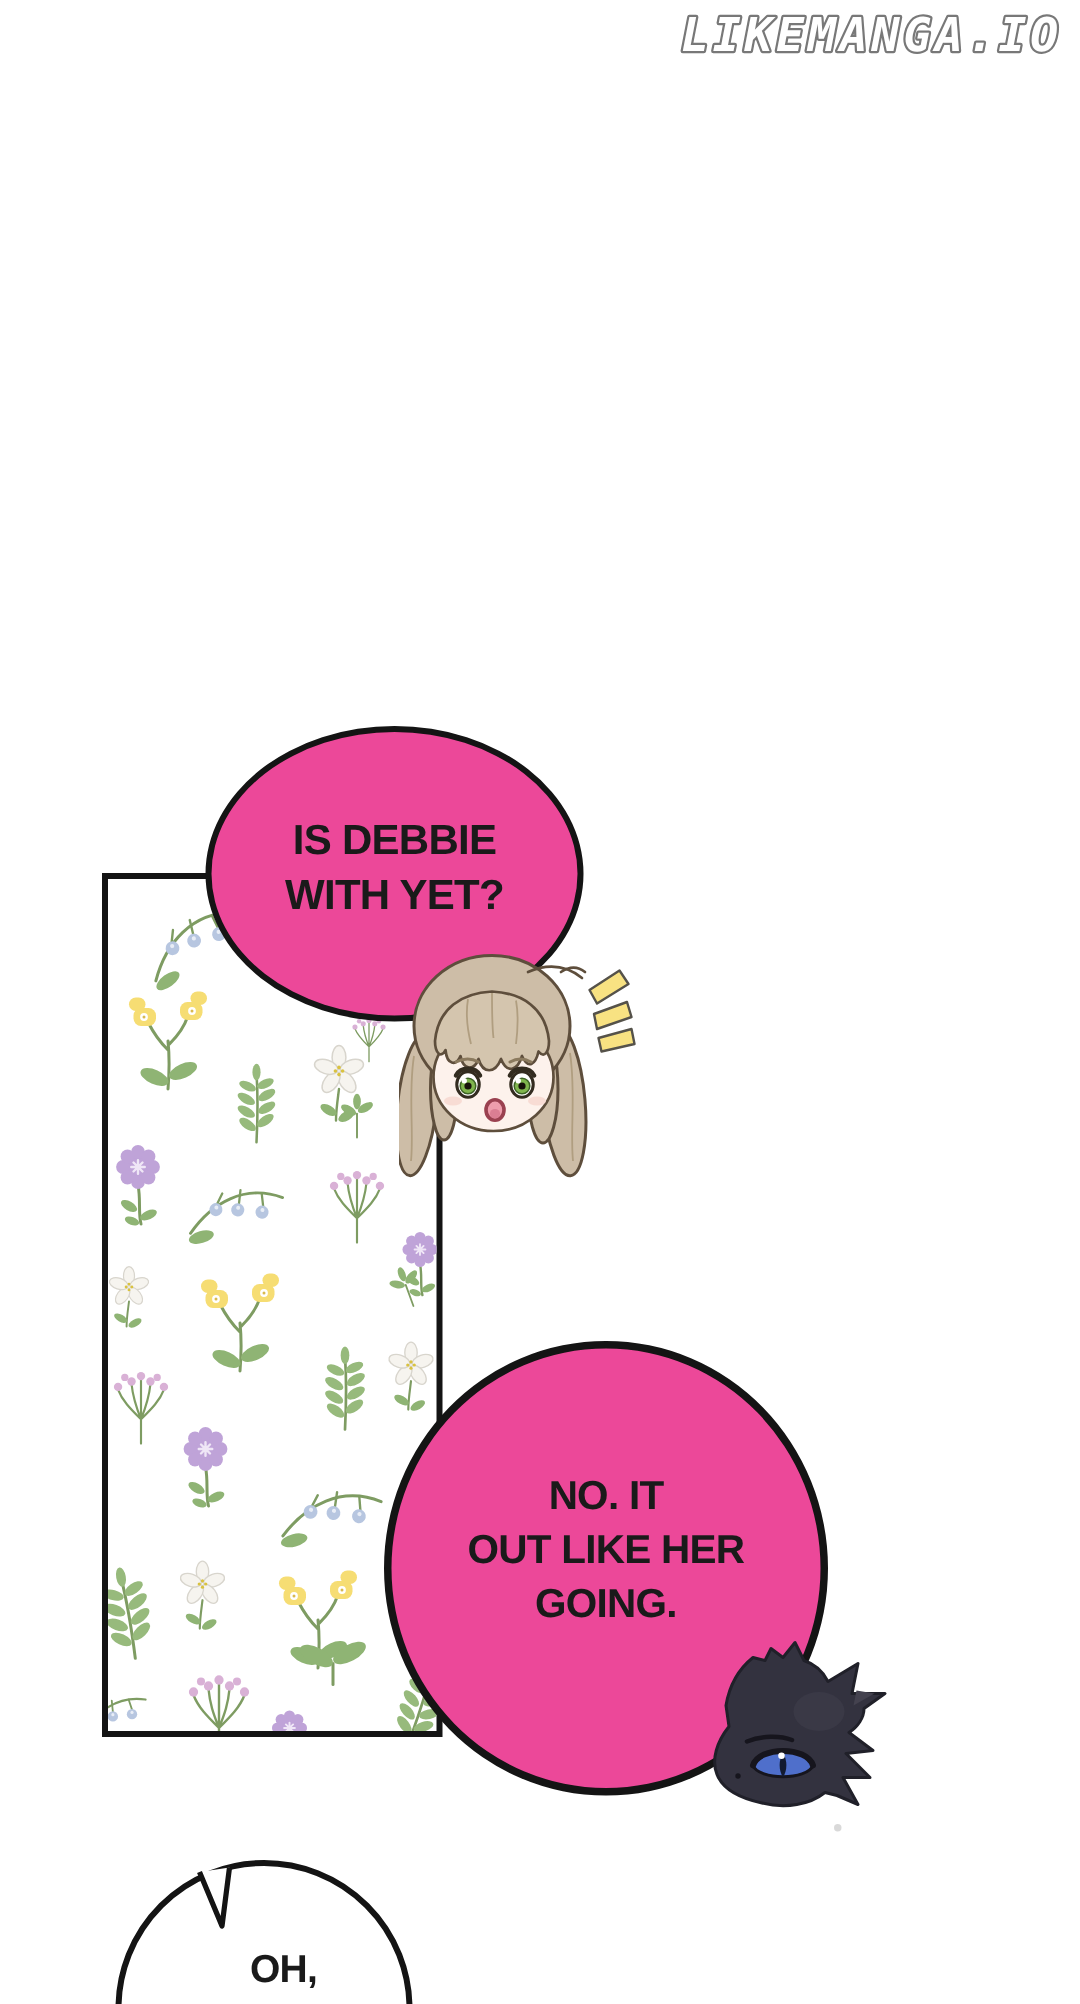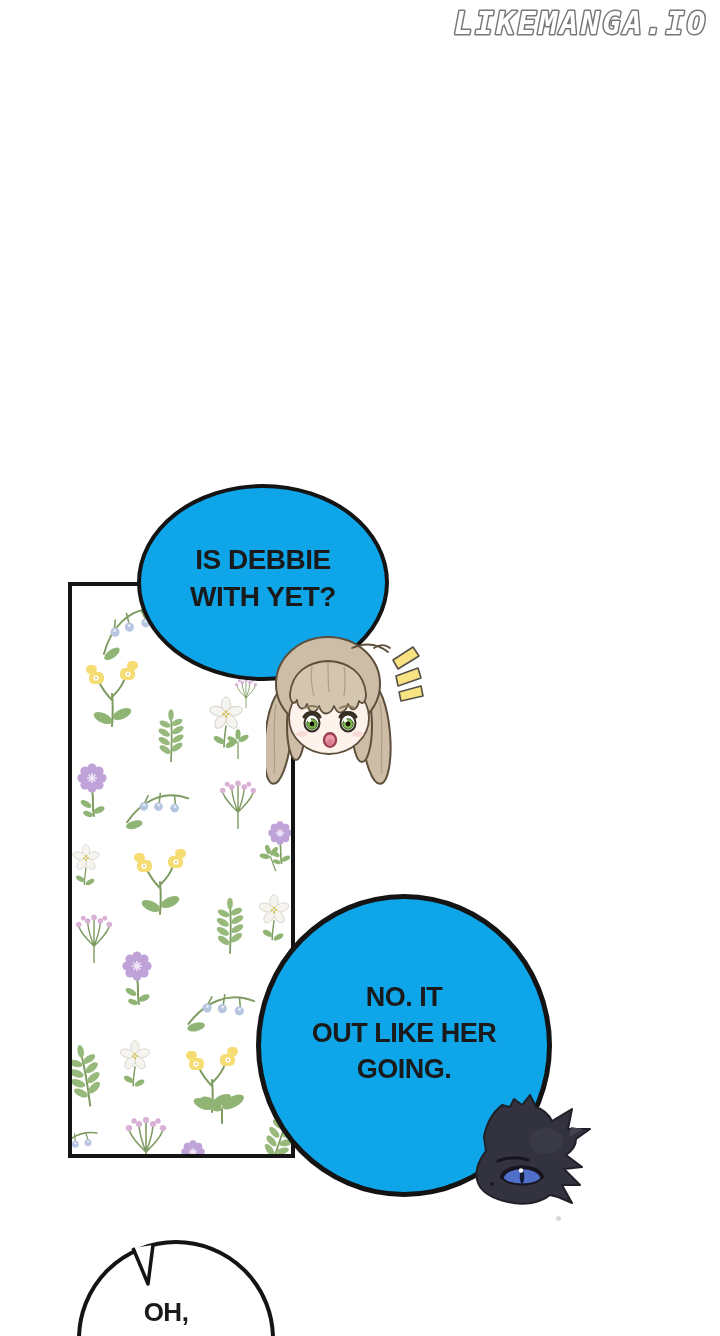--- a/index.html
+++ b/index.html
@@ -9,29 +9,29 @@
   }
   .abs{position:absolute;}
   
   .panel{
     left:68px;top:582px;width:227px;height:576px;box-sizing:border-box;
     border:4px solid #141414;background:#ffffff;z-index:1;
   }
   .panel svg{display:block;}
   
   .bubble{
-    box-sizing:border-box;background:#0ea5e9;border:4px solid #141414;
+    box-sizing:border-box;background:#ec4899;border:4px solid #141414;
     border-radius:50%;display:flex;flex-direction:column;align-items:center;
     justify-content:center;text-align:center;color:#1a1a1a;font-weight:700;
   }
   .bubble1{left:137px;top:484px;width:252px;height:197px;z-index:2;
     font-size:28px;line-height:37px;padding-bottom:10px;letter-spacing:-0.5px;}
   .bubble2{left:256px;top:894px;width:296px;height:303px;z-index:2;border-width:5px;
     font-size:27px;line-height:36px;padding-bottom:26px;letter-spacing:-0.5px;align-items:center;}
-  .bubble3-text{left:131px;top:1297px;width:70px;z-index:3;text-align:center;
+  .bubble3-text{left:154px;top:1297px;width:70px;z-index:3;text-align:center;
     font-size:26px;font-weight:700;color:#1a1a1a;letter-spacing:-0.5px;}
   .girl{left:266px;top:634px;z-index:3;}
   .marks{left:391px;top:644px;z-index:3;}
   .dragon{left:468px;top:1089px;z-index:5;}
   .bubble3{left:70px;top:1235px;z-index:2;}
   .speck{left:556px;top:1216px;width:5px;height:5px;border-radius:50%;
     background:#c9c9c9;opacity:.7;z-index:1;}
   .watermark{left:452px;top:1px;z-index:10;}
   
   .st{stroke:#7e9c62;stroke-width:2;fill:none;stroke-linecap:round;}

